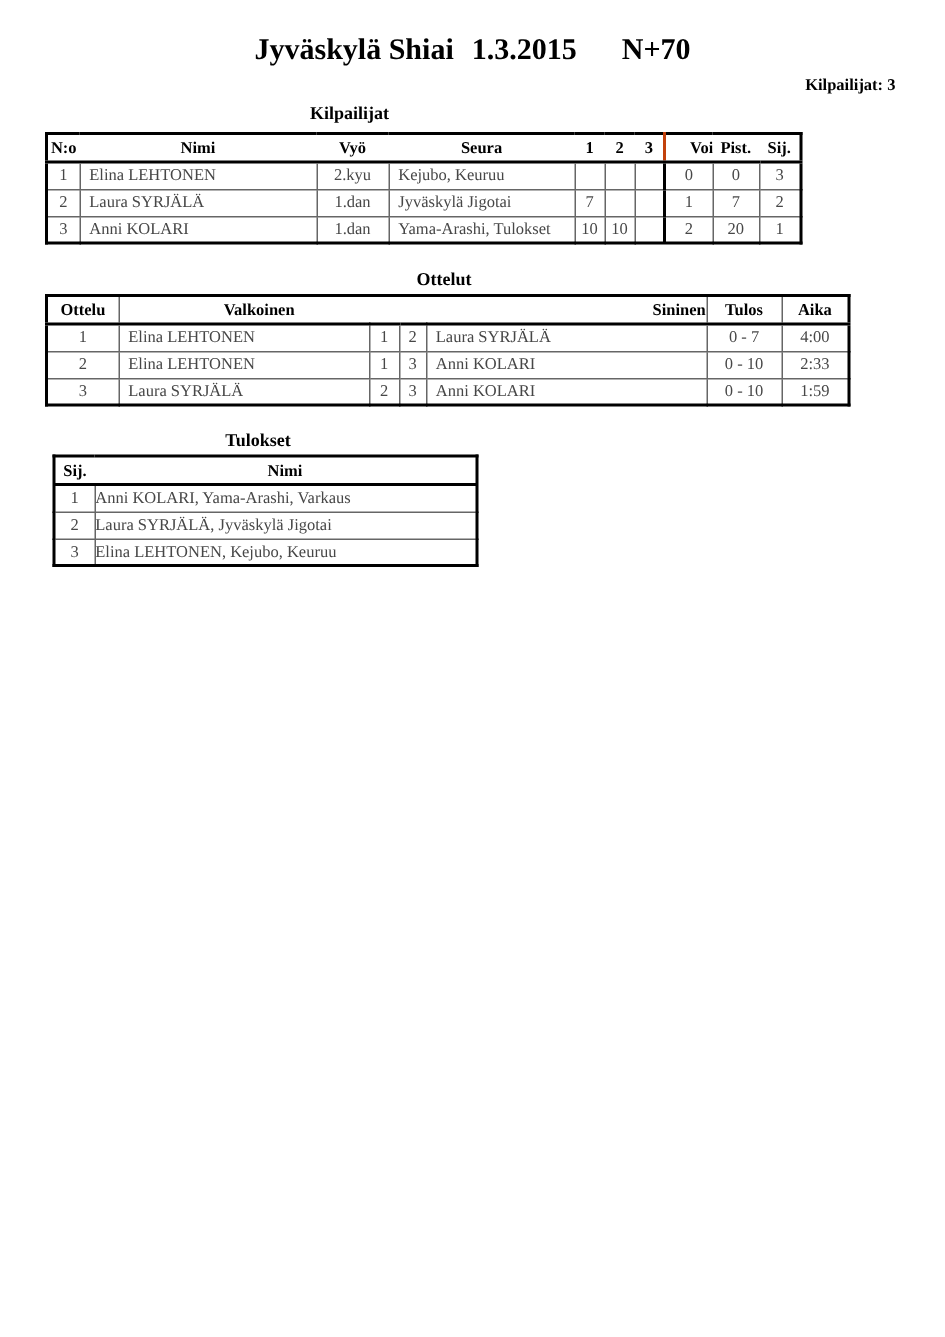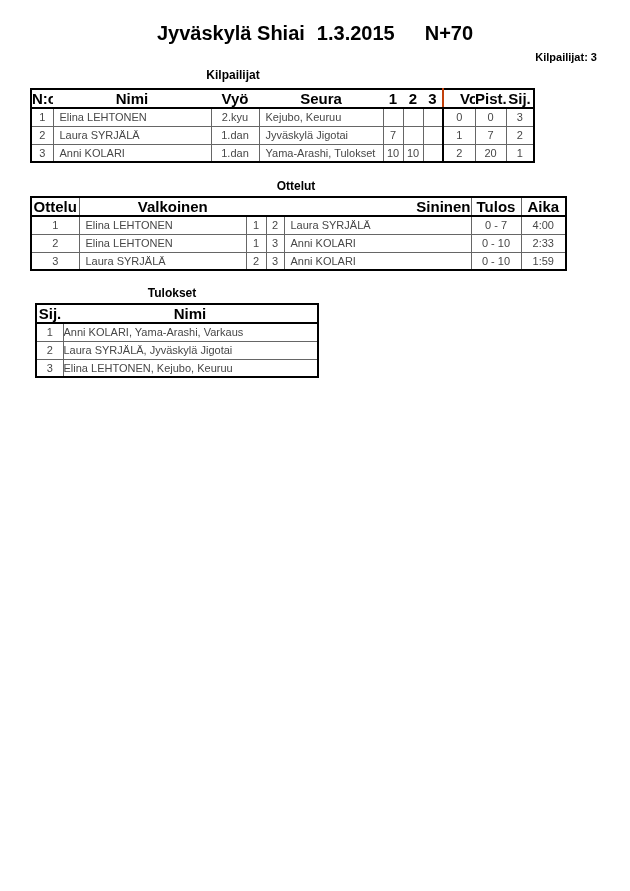--- a/index.html
+++ b/index.html
@@ -1,18 +1,18 @@
 <!DOCTYPE html>
 <html><head>
 <meta charset="utf-8">
 <style>
   html,body{margin:0;padding:0;background:#fff;}
   .page{
     position:relative;width:630px;height:747px;background:#ffffff;
-    font-family:Liberation Sans, sans-serif;color:#000;
+    font-family:Liberation Serif, serif;color:#000;
     overflow:hidden;
   }
   
   .main-title{
     position:absolute;top:22px;left:0;width:630px;text-align:center;
     font-size:20px;font-weight:bold;white-space:nowrap;
   }
   .main-title .gap-s{margin-left:12px;}
   .main-title .gap-l{margin-left:30px;}
   .count-label{
@@ -26,21 +26,21 @@
   #h-kilpailijat{top:68px;left:233px;}
   #h-ottelut{top:179px;left:296px;}
   #h-tulokset{top:286px;left:172px;}
   
   table{
     border-collapse:collapse;table-layout:fixed;
     border:2px solid #000;position:absolute;background:#fff;
   }
   th,td{overflow:hidden;white-space:nowrap;padding:0;}
   th{
-    font-size:15px;font-weight:bold;color:#000;
+    font-size:11px;font-weight:bold;color:#000;
     border:1px solid #666;border-bottom:2px solid #000;text-align:center;
   }
   td{
     font-size:11px;color:#474747;
     border:1px solid #666;text-align:center;vertical-align:middle;
   }
   td.L{text-align:left;padding-left:6px;}
   td.L2{text-align:left;padding-left:0;}
   thead tr{height:19px;}
   tbody tr{height:18px;}

